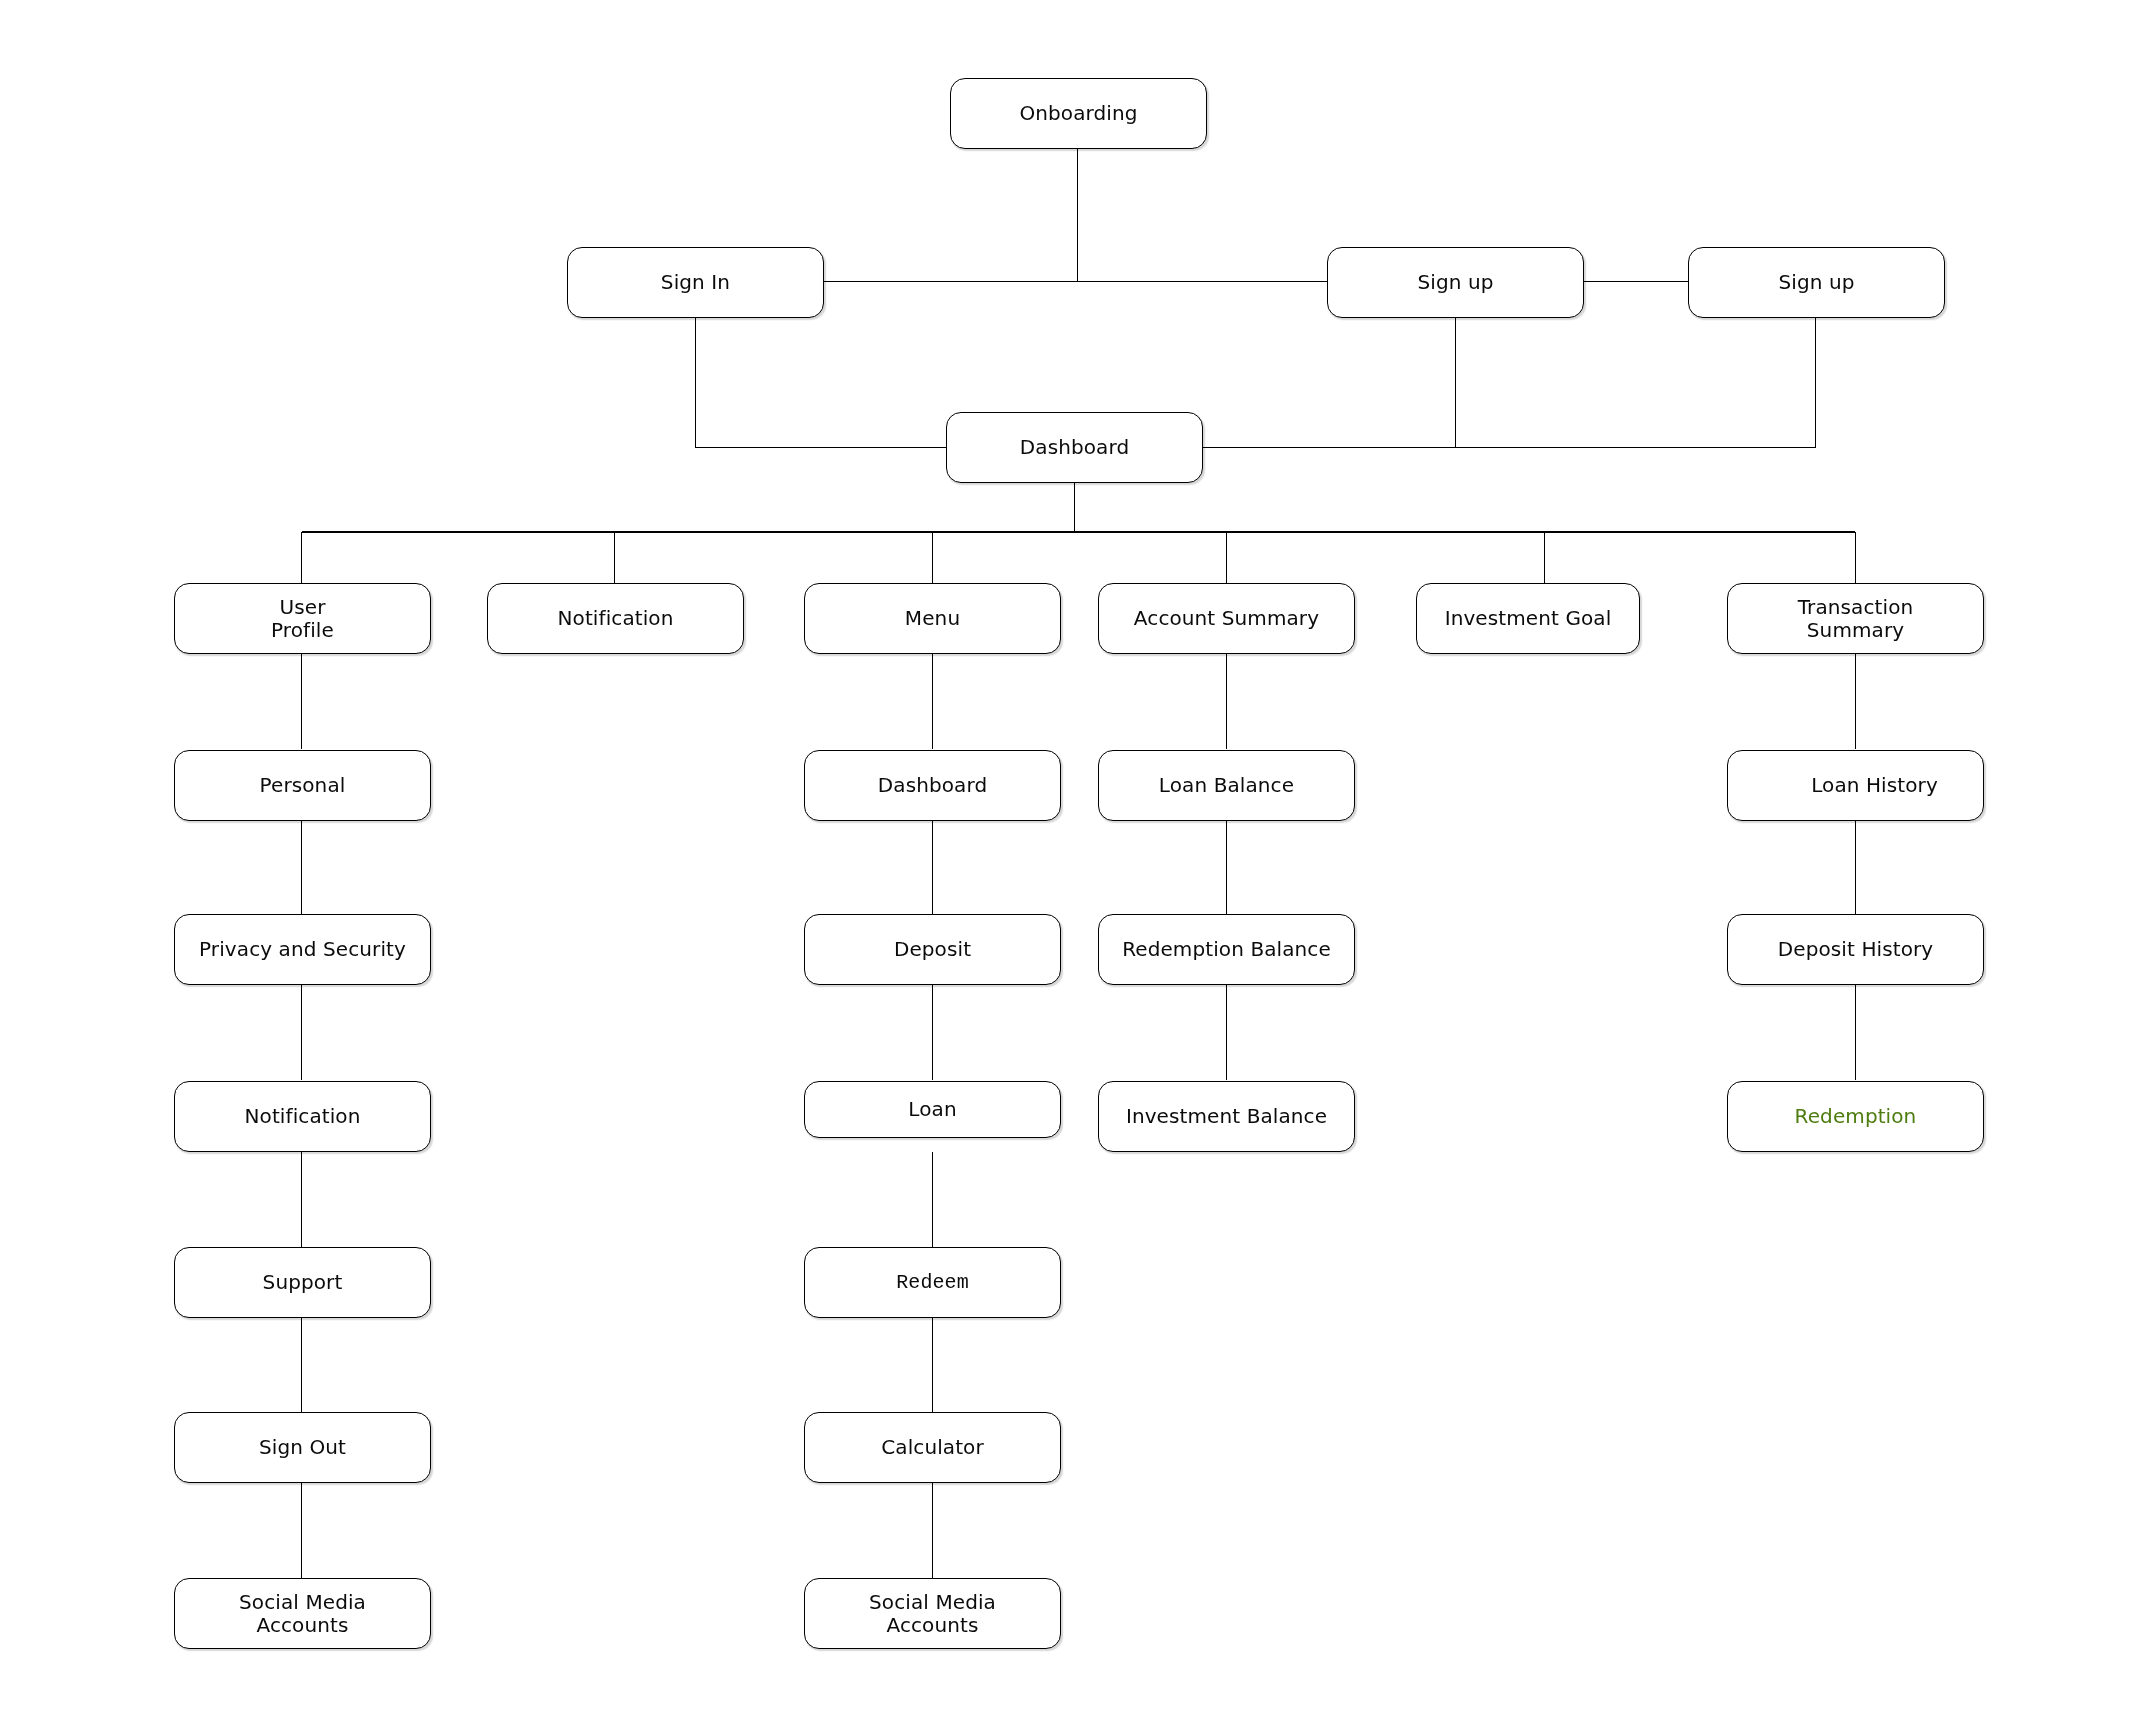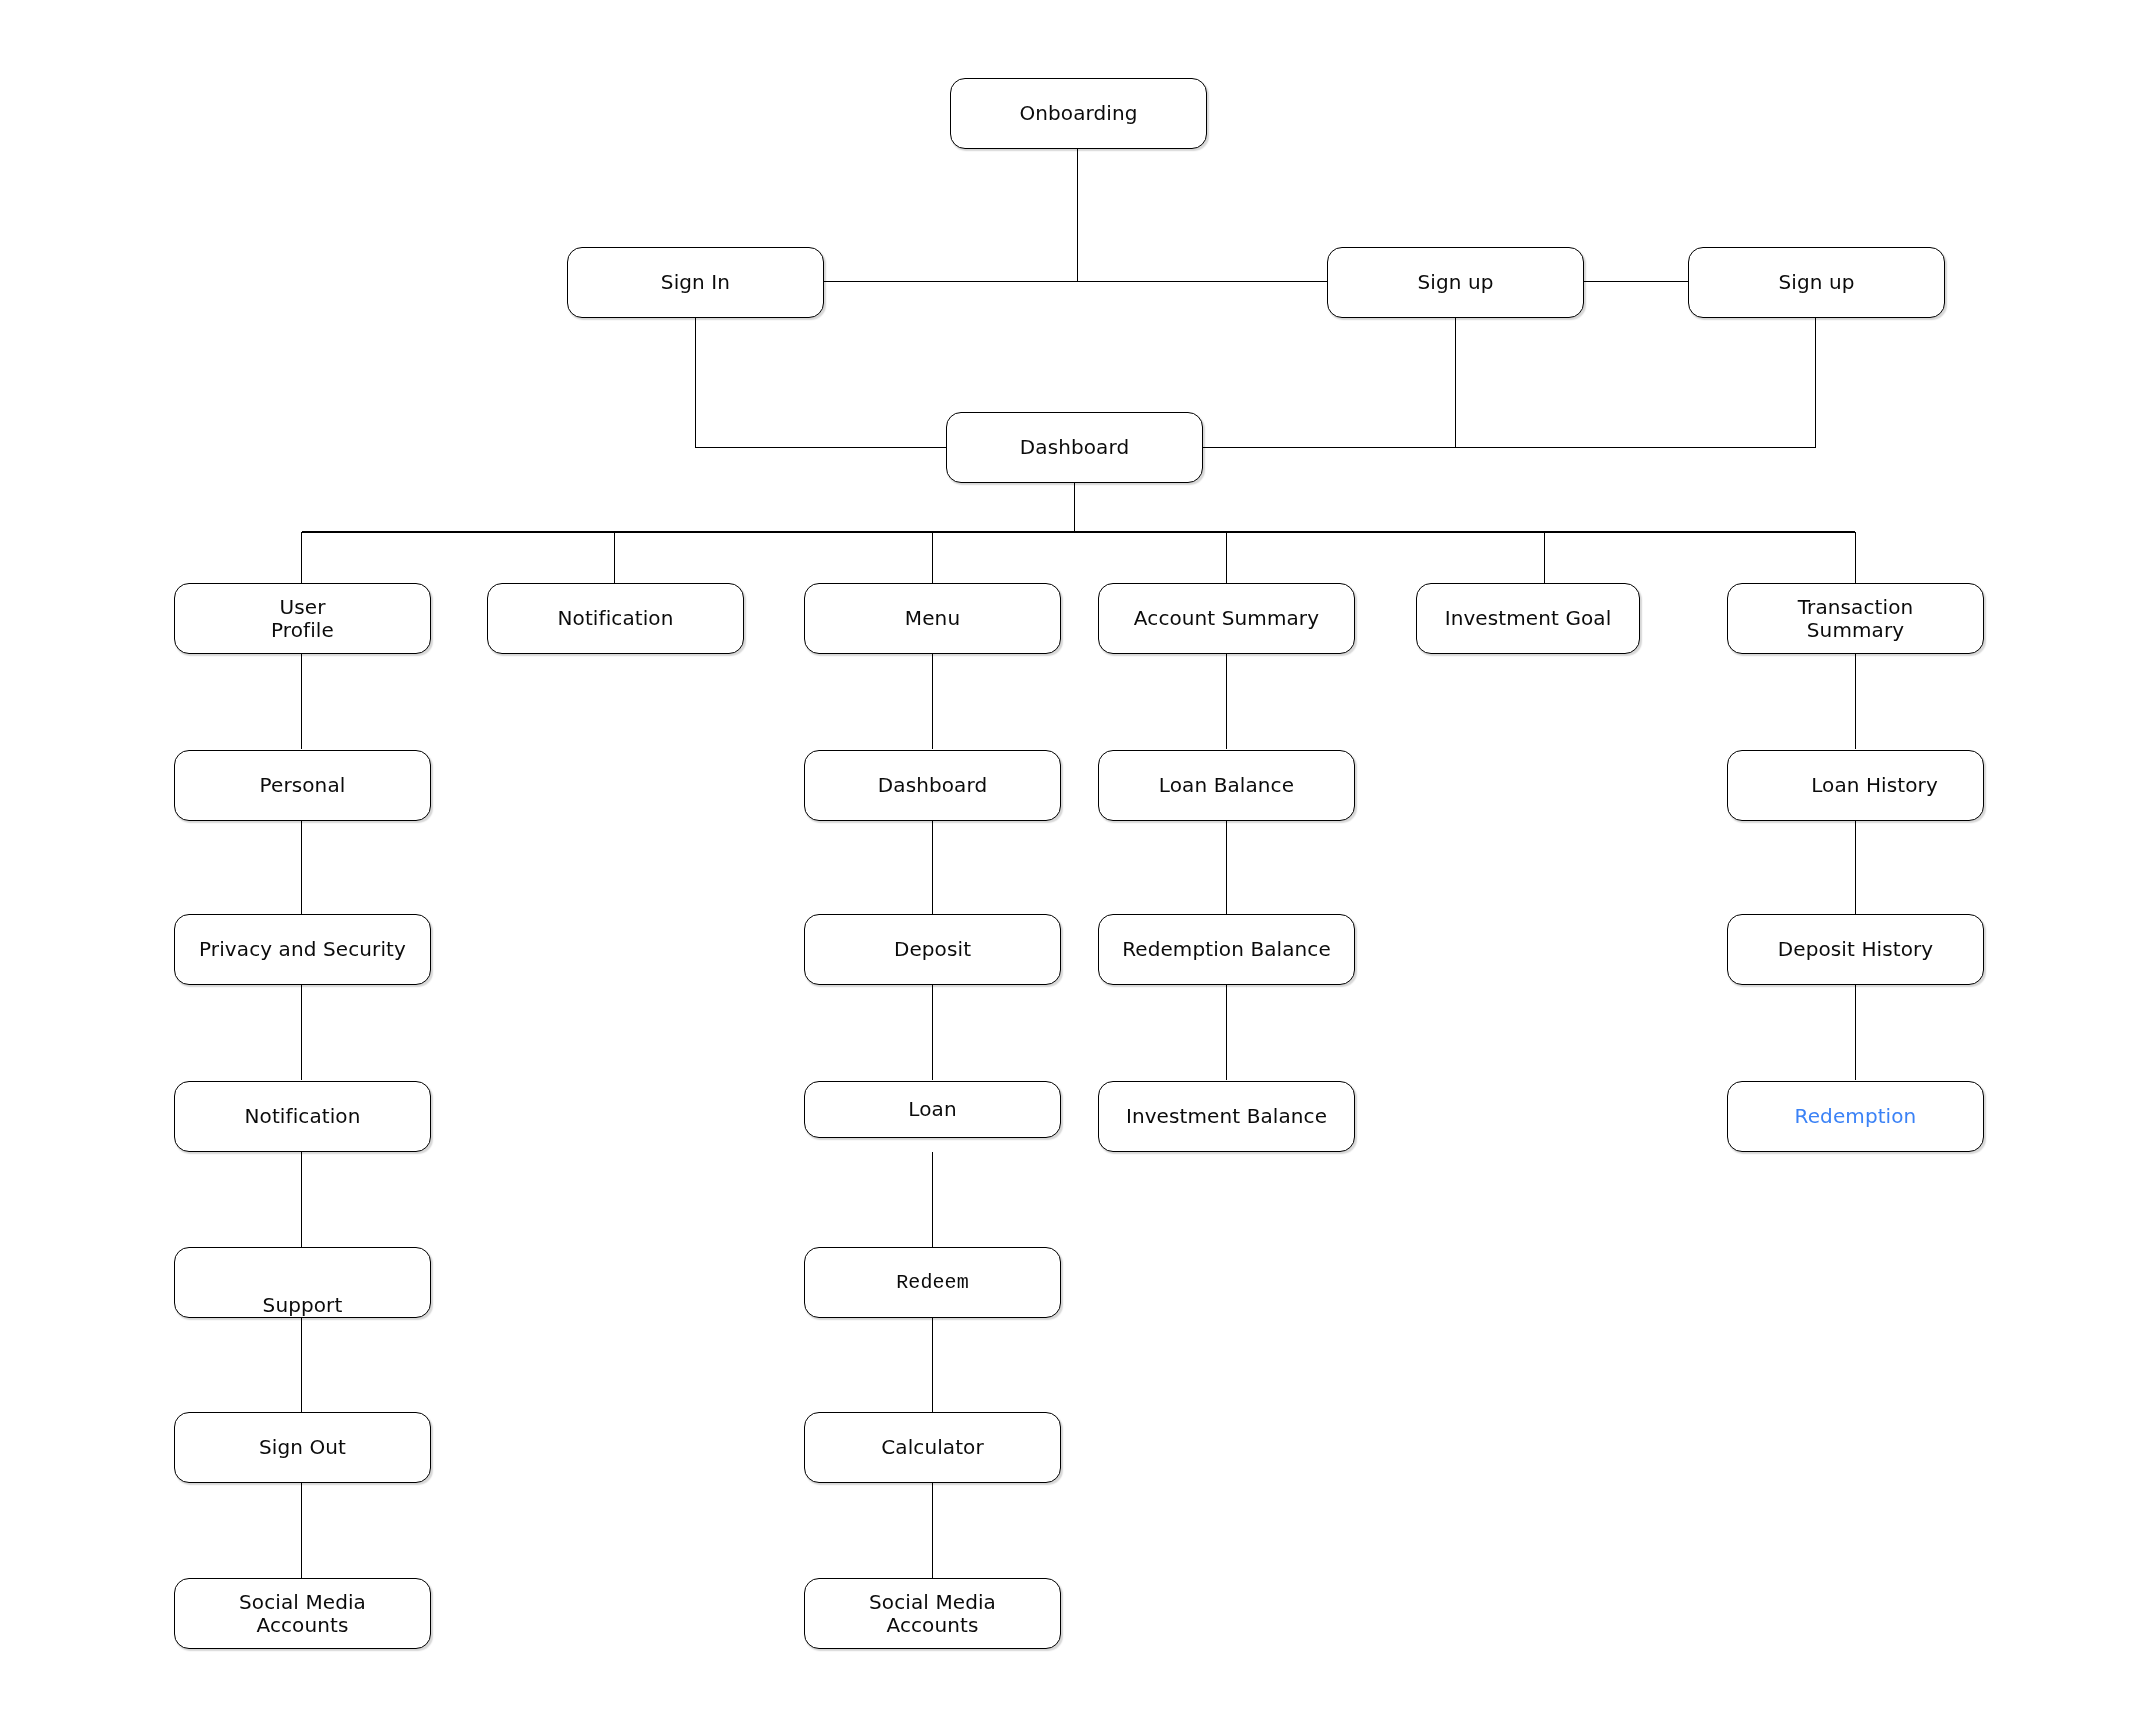--- a/index.html
+++ b/index.html
@@ -113,21 +113,21 @@
     </div>
     <div class="node" style="left: 174px; top: 750px; width: 257px; height: 71px; background: rgb(255, 255, 255); border-color: rgb(0, 0, 0); color: rgb(11, 11, 11);">
       <div class="label-line">Personal</div>
     </div>
     <div class="node" style="left: 174px; top: 914px; width: 257px; height: 71px; background: rgb(255, 255, 255); border-color: rgb(0, 0, 0); color: rgb(11, 11, 11);">
       <div class="label-line">Privacy and Security</div>
     </div>
     <div class="node" style="left: 174px; top: 1081px; width: 257px; height: 71px; background: rgb(255, 255, 255); border-color: rgb(0, 0, 0); color: rgb(11, 11, 11);">
       <div class="label-line">Notification</div>
     </div>
-    <div class="node" style="left: 174px; top: 1247px; width: 257px; height: 71px; background: rgb(255, 255, 255); border-color: rgb(0, 0, 0); color: rgb(11, 11, 11); justify-content: flex-end;">
+    <div class="node" style="left: 174px; top: 1247px; width: 257px; height: 71px; background: rgb(255, 255, 255); border-color: rgb(0, 0, 0); color: rgb(11, 11, 11);">
       <div class="label-line">Support</div>
     </div>
     <div class="node" style="left: 174px; top: 1412px; width: 257px; height: 71px; background: rgb(255, 255, 255); border-color: rgb(0, 0, 0); color: rgb(11, 11, 11);">
       <div class="label-line">Sign Out</div>
     </div>
     <div class="node" style="left: 174px; top: 1578px; width: 257px; height: 71px; background: rgb(255, 255, 255); border-color: rgb(0, 0, 0); color: rgb(11, 11, 11);">
       <div class="label-line">Social Media</div>
       <div class="label-line">Accounts</div>
     </div>
     <div class="node" style="left: 804px; top: 750px; width: 257px; height: 71px; background: rgb(255, 255, 255); border-color: rgb(0, 0, 0); color: rgb(11, 11, 11);">
@@ -157,17 +157,17 @@
     </div>
     <div class="node" style="left: 1098px; top: 1081px; width: 257px; height: 71px; background: rgb(255, 255, 255); border-color: rgb(0, 0, 0); color: rgb(11, 11, 11);">
       <div class="label-line">Investment Balance</div>
     </div>
     <div class="node" style="left: 1727px; top: 750px; width: 257px; height: 71px; background: rgb(255, 255, 255); border-color: rgb(0, 0, 0); color: rgb(11, 11, 11); padding-left: 38px;">
       <div class="label-line">Loan History</div>
     </div>
     <div class="node" style="left: 1727px; top: 914px; width: 257px; height: 71px; background: rgb(255, 255, 255); border-color: rgb(0, 0, 0); color: rgb(11, 11, 11);">
       <div class="label-line">Deposit History</div>
     </div>
-    <div class="node" style="left: 1727px; top: 1081px; width: 257px; height: 71px; background: rgb(255, 255, 255); border-color: rgb(0, 0, 0); color: #3b82f6;">
+    <div class="node" style="left: 1727px; top: 1081px; width: 257px; height: 71px; background: rgb(255, 255, 255); border-color: rgb(0, 0, 0); color: #4d7c0f;">
       <div class="label-line">Redemption</div>
     </div>
   </div>
 
 
 </body></html>

